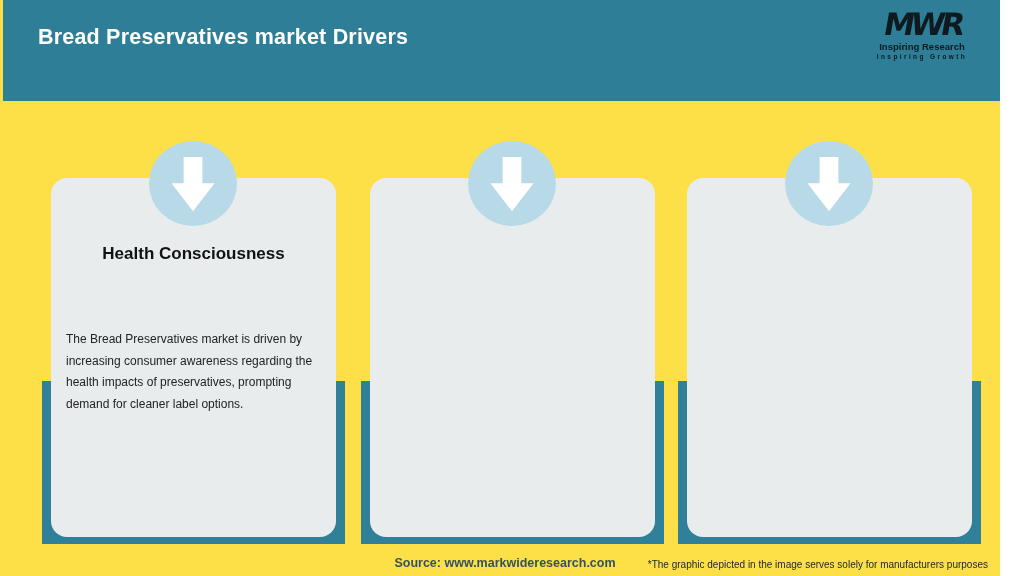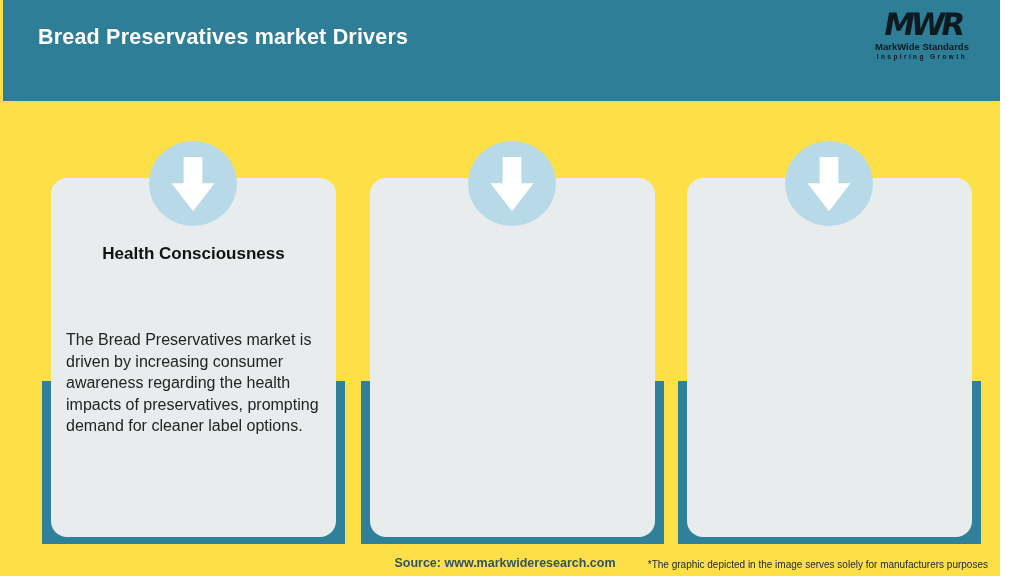--- a/index.html
+++ b/index.html
@@ -53,21 +53,21 @@
   
   .card-title {
     position:absolute; top:244px; width:285px; text-align:center;
     font-size:17px; font-weight:bold; color:#121212;
   }
   .title-1 { left:51px; } .title-2 { left:370px; } .title-3 { left:687px; }
 
   
   .card-desc {
     position:absolute; top:329px; width:285px; box-sizing:border-box;
-    padding:0 9px 0 15px; font-size:16px; line-height:21.5px; color:#232323;
+    padding:0 9px 0 15px; font-size:12px; line-height:21.5px; color:#232323;
   }
   .desc-1 { left:51px; } .desc-2 { left:370px; } .desc-3 { left:687px; }
 
   
   .source {
     position:absolute; top:556px; left:344px; width:322px; text-align:center;
     font-size:12.5px; font-weight:bold; color:var(--source-text,#33535F);
   }
   .disclaimer {
     position:absolute; top:559px; right:12px;
@@ -76,21 +76,21 @@
 </style>
 </head>
 <body>
 
 <div class="canvas">
 
   <div class="header">
     <div class="header-title">Bread Preservatives market Drivers</div>
     <div class="logo">
       <div class="logo-monogram">MWR</div>
-      <div class="logo-name">MarkWide Standards</div>
+      <div class="logo-name">Inspiring Research</div>
       <div class="logo-tagline">Inspiring Growth</div>
     </div>
   </div>
 
   <div class="band band-1"></div>
   <div class="band band-2"></div>
   <div class="band band-3"></div>
 
   <div class="card card-1"></div>
   <div class="card card-2"></div>

